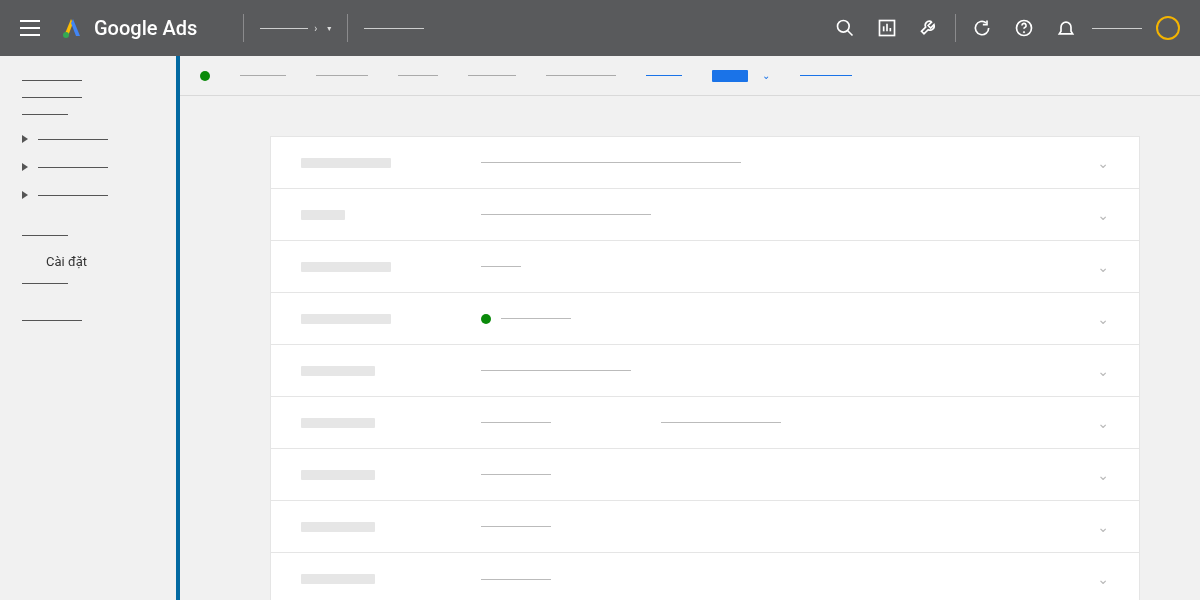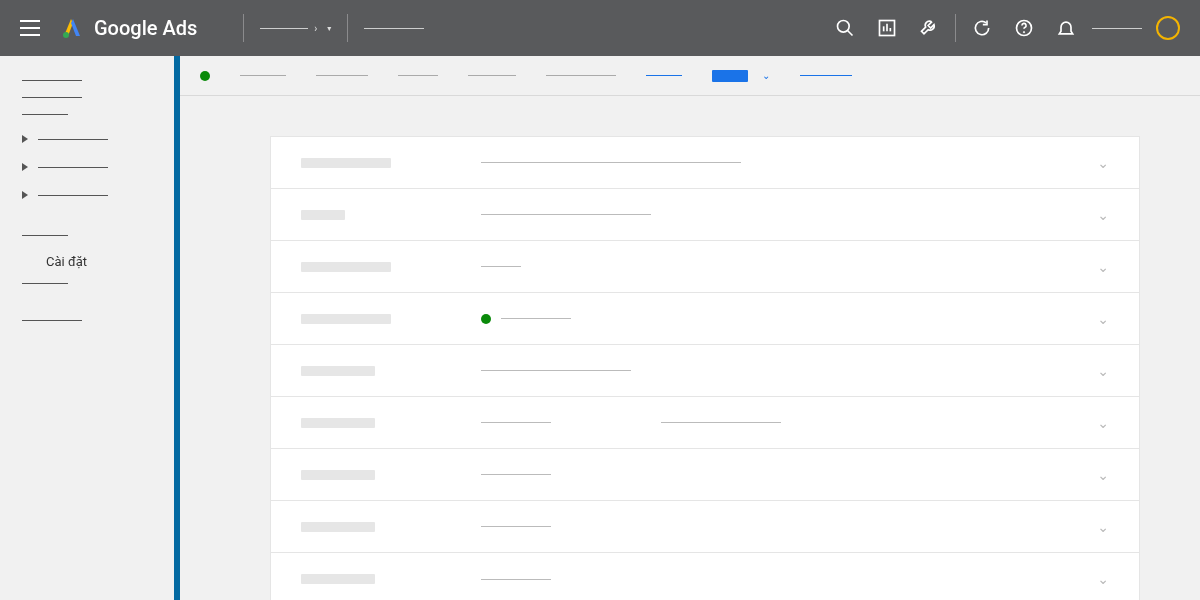--- a/index.html
+++ b/index.html
@@ -19,21 +19,21 @@
   .breadcrumb-slot .chev { font-size: 10px; opacity: 0.8; }
   .breadcrumb-slot .caret { font-size: 8px; opacity: 0.8; margin-left: 4px; }
   .topbar-spacer { flex: 1; }
   .topbar-icons { display: flex; align-items: center; gap: 22px; }
   .topbar-icons svg { width: 20px; height: 20px; stroke: #fff; fill: none; }
   .topbar-right { display: flex; align-items: center; gap: 14px; margin-left: 16px; }
   .avatar-ring { width: 24px; height: 24px; border: 2px solid #f4b400; border-radius: 50%; }
 
   
   .main { display: flex; height: calc(600px - 56px); }
-  .sidebar { width: 180px; border-right: 6px solid #0369a1; padding: 18px 0 0 0; background: #f1f1f1; }
+  .sidebar { width: 180px; border-right: 4px solid #0369a1; padding: 18px 0 0 0; background: #f1f1f1; }
   .side-item { padding: 6px 22px 10px 22px; }
   .side-line { height: 1px; background: #555; width: 60px; }
   .side-item.w2 .side-line { width: 46px; }
   .side-expand { display: flex; align-items: center; gap: 10px; padding: 10px 0 10px 22px; }
   .side-expand .tri { width: 0; height: 0; border-top: 4px solid transparent; border-bottom: 4px solid transparent; border-left: 6px solid #555; }
   .side-expand .side-line { width: 70px; }
   .side-gap { height: 20px; }
   .side-label { font-size: 13px; color: #333; padding: 8px 22px 8px 46px; cursor: pointer; }
 
   .content { flex: 1; display: flex; flex-direction: column; }

